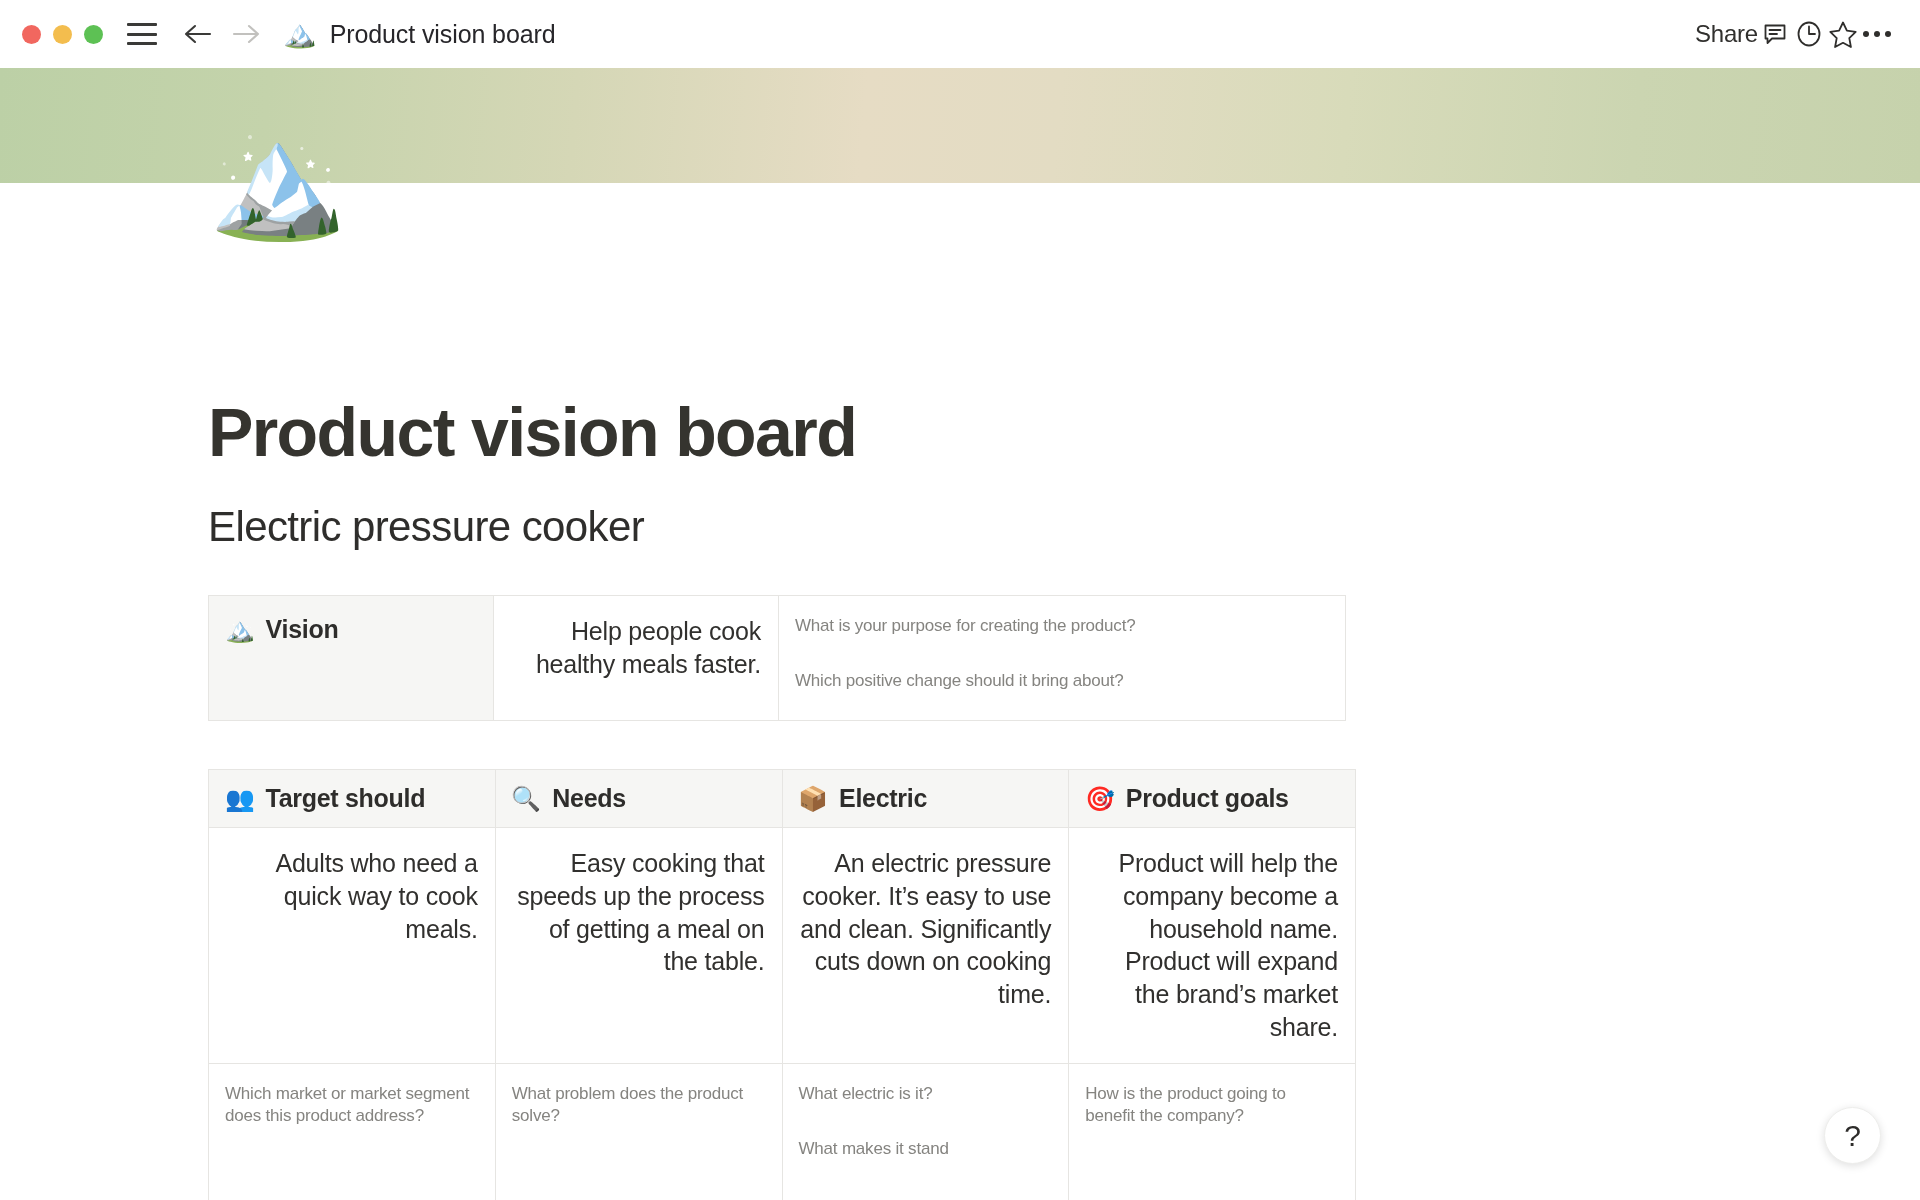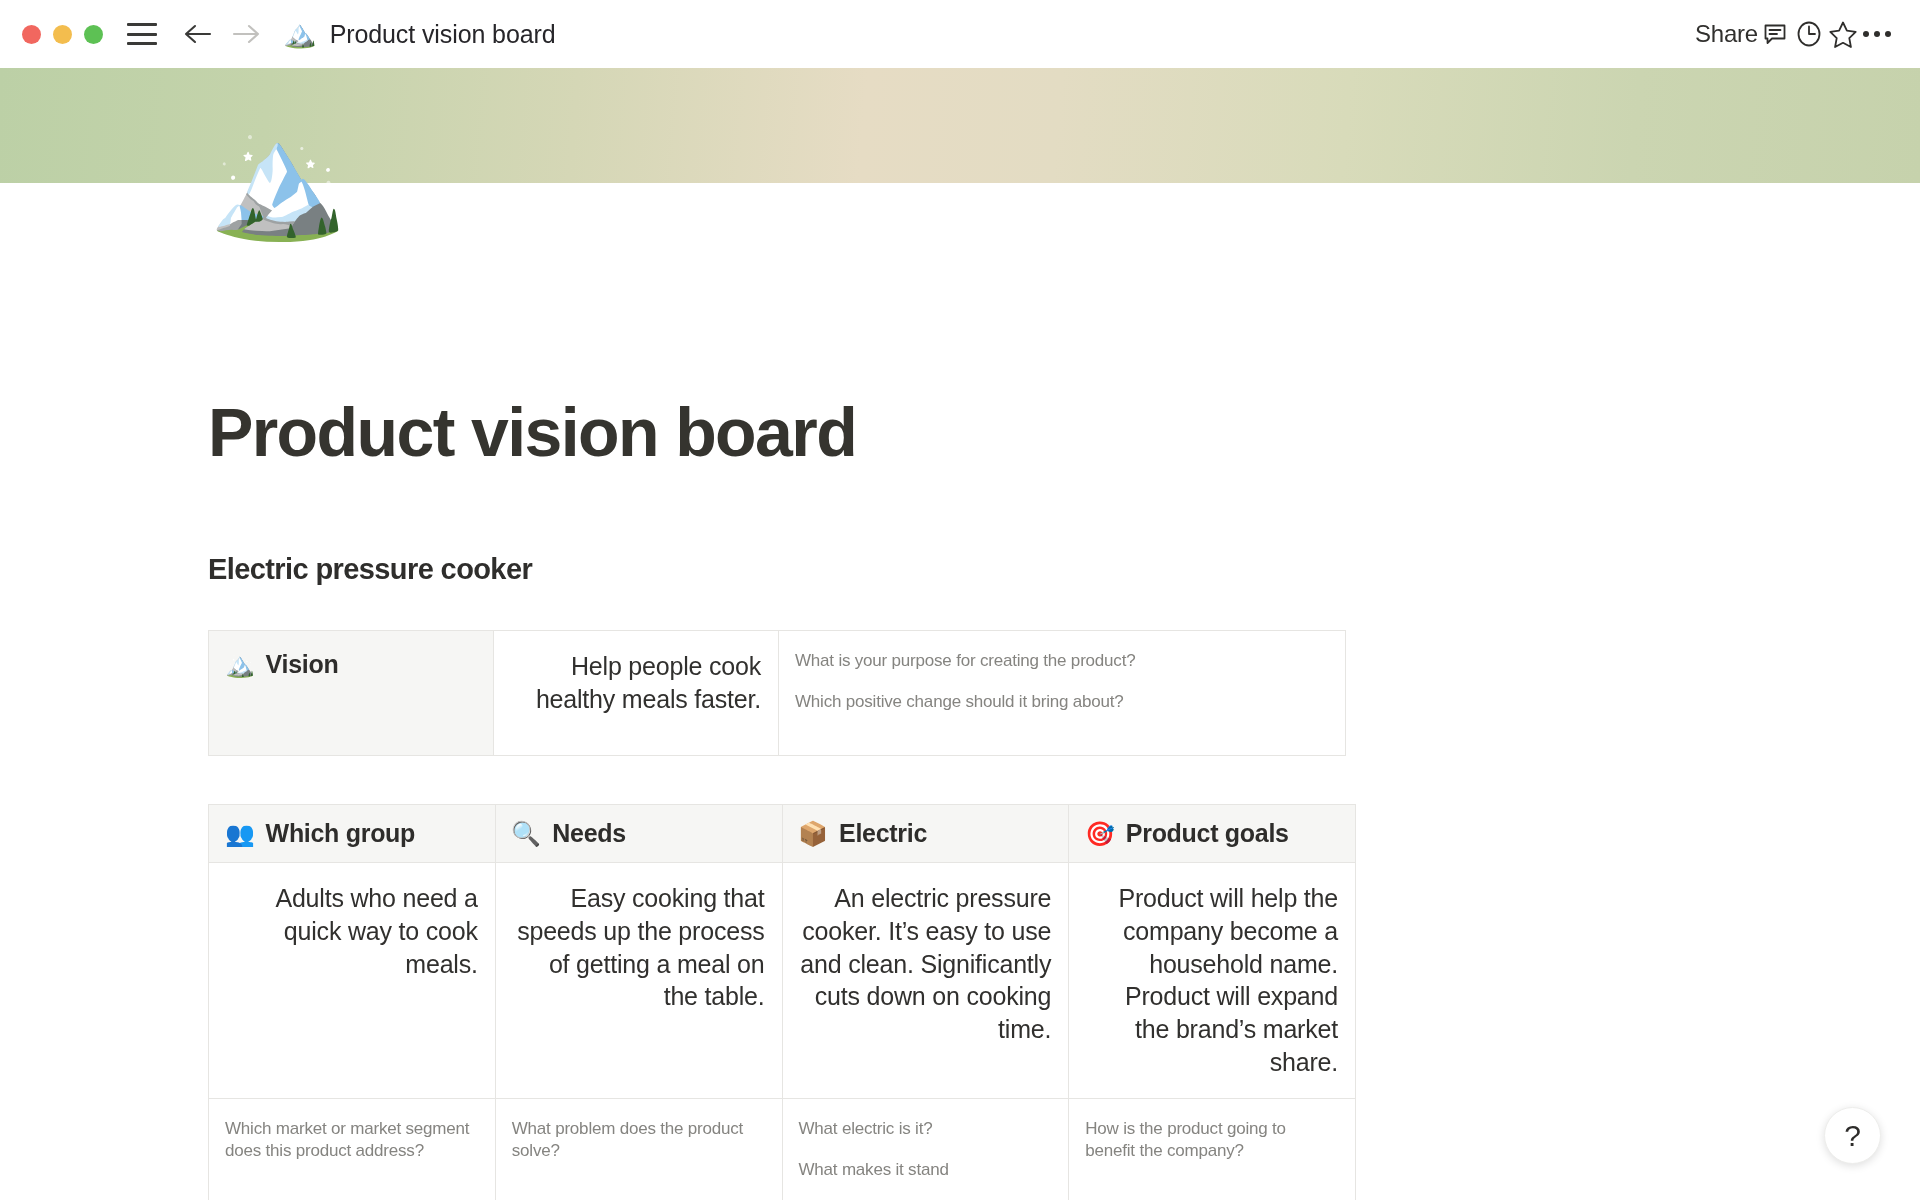--- a/index.html
+++ b/index.html
@@ -66,25 +66,25 @@
     user-select: none;
   }
   .page-title {
     font-size: 68px;
     font-weight: bold;
     color: #35342f;
     letter-spacing: -1.6px;
     padding-top: 210px;
   }
   .page-subtitle {
-    font-size: 29px;
-    font-weight: bold;
+    font-size: 42px;
+    font-weight: normal;
     color: #2f2e2c;
     letter-spacing: -0.6px;
-    margin-top: 82px;
+    margin-top: 32px;
   }
 
   
   .vb-table {
     border-collapse: collapse;
     table-layout: fixed;
     border-top: 1px solid #e6e5e2;
     border-left: 1px solid #e6e5e2;
   }
   .vb-table td {
@@ -100,21 +100,21 @@
     font-size: 25px; font-weight: bold; color: #2e2d2b;
     letter-spacing: -0.3px;
   }
   .cell-head .emj { font-size: 24px; line-height: 1; }
   .cell-text {
     font-size: 25px; line-height: 1.31; color: #31302e; letter-spacing: -0.2px; text-align: right;
   }
   .cell-hint {
     font-size: 17px; line-height: 1.31; color: #858480; letter-spacing: -0.2px;
   }
-  .cell-hint + .cell-hint { margin-top: 19px; }
+  .cell-hint + .cell-hint { margin-top: 33px; }
 
   #table-vision { margin-top: 44px; width: 1137px; }
   #table-vision col.c1 { width: 285px; }
   #table-vision col.c2 { width: 285px; }
   #table-vision col.c3 { width: 567px; }
   #table-vision tr.row-main td { height: 125px; }
 
   #table-canvas { margin-top: 48px; width: 1147px; }
   #table-canvas col { width: 286.75px; }
   #table-canvas tr.row-head td { height: 54px; padding-top: 14px; padding-bottom: 14px; }
@@ -241,21 +241,21 @@
         <col>
         <col>
         <col>
         <col>
       </colgroup>
     <tbody>
       <tr class="row-head">
         <td class="hdr">
           <div class="cell-head">
             <span class="emj">👥</span>
-            <span>Which group</span>
+            <span>Target should</span>
           </div>
         </td>
         <td class="hdr">
           <div class="cell-head">
             <span class="emj">🔍</span>
             <span>Needs</span>
           </div>
         </td>
         <td class="hdr">
           <div class="cell-head">

